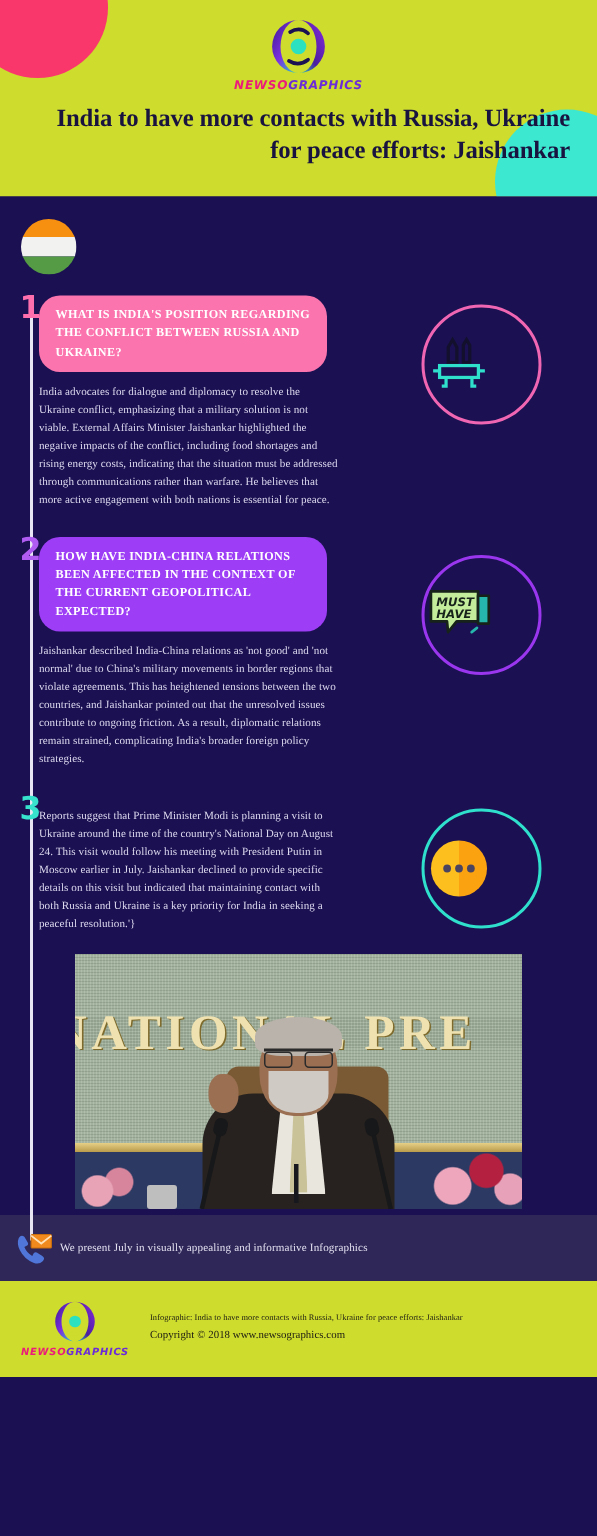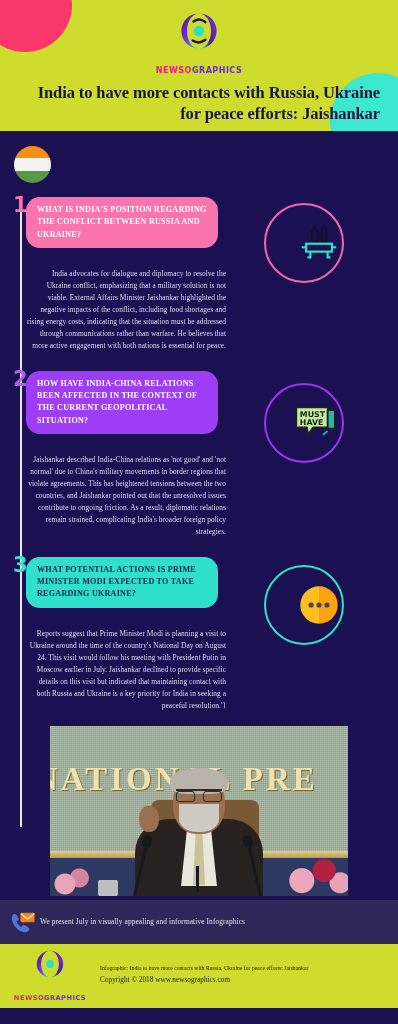--- a/index.html
+++ b/index.html
@@ -51,22 +51,23 @@
     width: 40px;
     height: 40px;
     margin: 0 auto;
     display: block;
   }
   .logo-word {
     font-family: "DejaVu Sans", sans-serif;
     font-weight: bold;
     font-size: 8px;
     letter-spacing: 0.5px;
-    margin-top: 16px;
+    margin-top: 2px;
     line-height: 1;
+    font-style: italic;
   }
   .logo-word .w1 { color: #ec1b7b; }
   .logo-word .w2 { color: #6c2bd9; }
   .headline {
     position: relative;
     z-index: 3;
     margin: 7px 18px 0 18px;
     text-align: right;
     color: #191340;
     font-family: "Liberation Serif", serif;
@@ -144,39 +145,39 @@
     letter-spacing: 0.25px;
     position: relative;
     z-index: 3;
   }
   #sec1 .qbadge { background: #fb74ad; }
   #sec2 .qbadge { background: #9d3df5; }
   #sec3 .qbadge { background: #2fe0cd; color: #12214b; }
 
   .qbody {
     width: 200px;
-    margin-top: 20px;
+    margin-top: 7px;
     color: #ddd9ef;
     font-family: "Liberation Serif", serif;
     font-size: 7.4px;
     line-height: 1.62;
     letter-spacing: 0.05px;
-    text-align: right;
   }
 
   .icon-circle {
     position: absolute;
-    right: 54px;
+    right: 37px;
     width: 80px;
     height: 80px;
     border-radius: 50%;
     box-sizing: border-box;
     display: flex;
     align-items: center;
-    justify-content: flex-end;
+    justify-content: flex-start;
+    font-style: italic;
   }
   #sec1 .icon-circle { top: 72px;  border: 2px solid #f166b2; }
   #sec2 .icon-circle { top: 24px;  border: 2px solid #9b36ef; }
   #sec3 .icon-circle { top: 20px;  border: 2px solid #2fe0cd; }
 
   
   .photo-wrap {
     margin: 14px 0 0 50px;
     width: 298px;
     height: 170px;
@@ -418,36 +419,35 @@
         <line x1="8" y1="38" x2="14" y2="38" stroke="#2fe0cd" stroke-width="3"></line>
         <line x1="50" y1="38" x2="56" y2="38" stroke="#2fe0cd" stroke-width="3"></line>
         <path d="M20 44 v8 h-4" fill="none" stroke="#2fe0cd" stroke-width="3"></path>
         <path d="M44 44 v8 h4" fill="none" stroke="#2fe0cd" stroke-width="3"></path>
       </svg>
     </div>
   </div>
 
   <div class="qsection" id="sec2">
     <div class="qnum">2</div>
-    <div class="qbadge">HOW HAVE INDIA-CHINA RELATIONS BEEN AFFECTED IN THE CONTEXT OF THE CURRENT GEOPOLITICAL SITUATION?</div>
+    <div class="qbadge">HOW HAVE INDIA-CHINA RELATIONS BEEN AFFECTED IN THE CONTEXT OF THE CURRENT GEOPOLITICAL EXPECTED?</div>
     <div class="qbody">Jaishankar described India-China relations as 'not good' and 'not normal' due to China's military movements in border regions that violate agreements. This has heightened tensions between the two countries, and Jaishankar pointed out that the unresolved issues contribute to ongoing friction. As a result, diplomatic relations remain strained, complicating India's broader foreign policy strategies.</div>
     <div class="icon-circle">
       <svg width="50" height="46" viewBox="0 0 70 64">
         <path d="M6 10 h44 v28 h-20 l-8 10 l-1 -10 h-15 z" fill="#c4ed9b" stroke="#16221a" stroke-width="2.5" stroke-linejoin="round"></path>
         <text x="11" y="24" font-family="DejaVu Sans, sans-serif" font-size="11" font-weight="bold" fill="#16221a">MUST</text>
         <text x="11" y="35" font-family="DejaVu Sans, sans-serif" font-size="11" font-weight="bold" fill="#16221a">HAVE</text>
         <path d="M50 14 h10 v26 h-10 z" fill="#27b6ab" stroke="#16221a" stroke-width="2.5" stroke-linejoin="round"></path>
         <path d="M44 48 l5 -4" stroke="#27b6ab" stroke-width="2.5" fill="none" stroke-linecap="round"></path>
       </svg>
     </div>
   </div>
 
   <div class="qsection" id="sec3">
     <div class="qnum">3</div>
-    <div class="qbadge">WHAT POTENTIAL ACTIONS IS PRIME MINISTER MODI EXPECTED TO TAKE REGARDING UKRAINE?</div>
     <div class="qbody">Reports suggest that Prime Minister Modi is planning a visit to Ukraine around the time of the country's National Day on August 24. This visit would follow his meeting with President Putin in Moscow earlier in July. Jaishankar declined to provide specific details on this visit but indicated that maintaining contact with both Russia and Ukraine is a key priority for India in seeking a peaceful resolution.'}</div>
     <div class="icon-circle">
       <svg width="46" height="46" viewBox="0 0 64 64">
         <path d="M32 6 A26 26 0 0 0 32 58 Z" fill="#fcbf1e"></path>
         <path d="M32 6 A26 26 0 0 1 32 58 Z" fill="#fba211"></path>
         <circle cx="21" cy="32" r="3.6" fill="#4a4460"></circle>
         <circle cx="32" cy="32" r="3.6" fill="#4a4460"></circle>
         <circle cx="43" cy="32" r="3.6" fill="#4a4460"></circle>
       </svg>
     </div>

